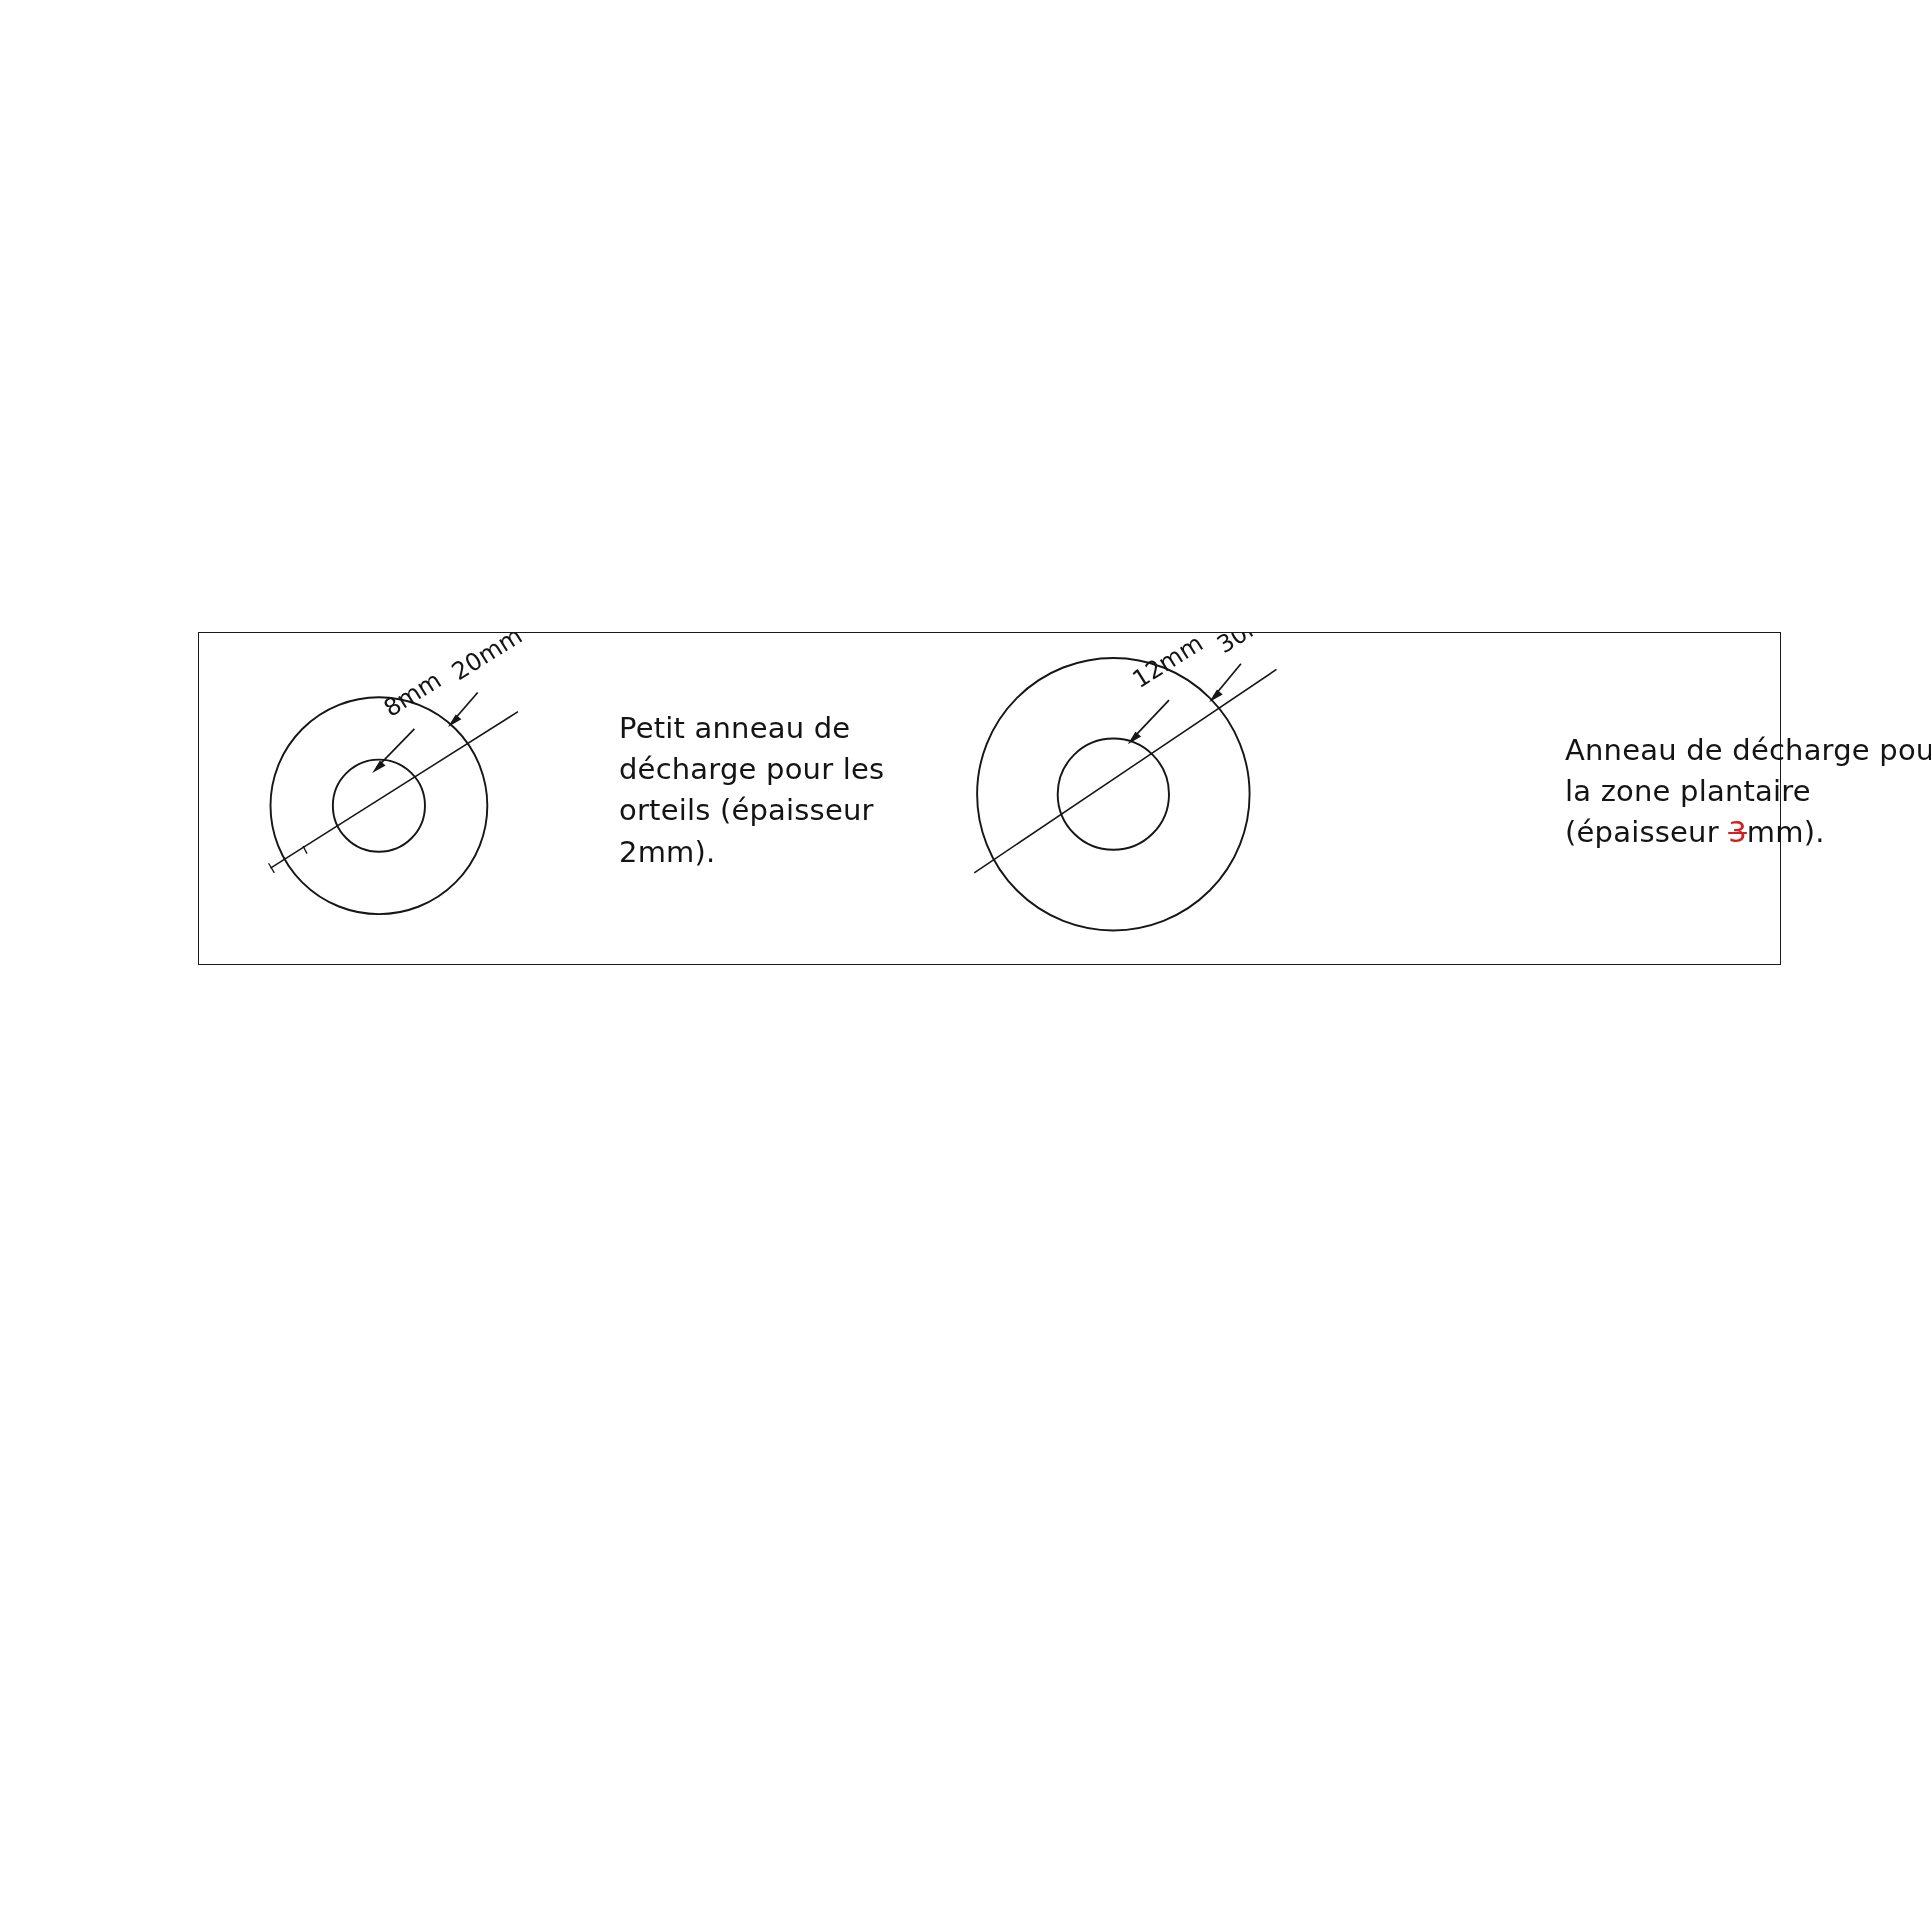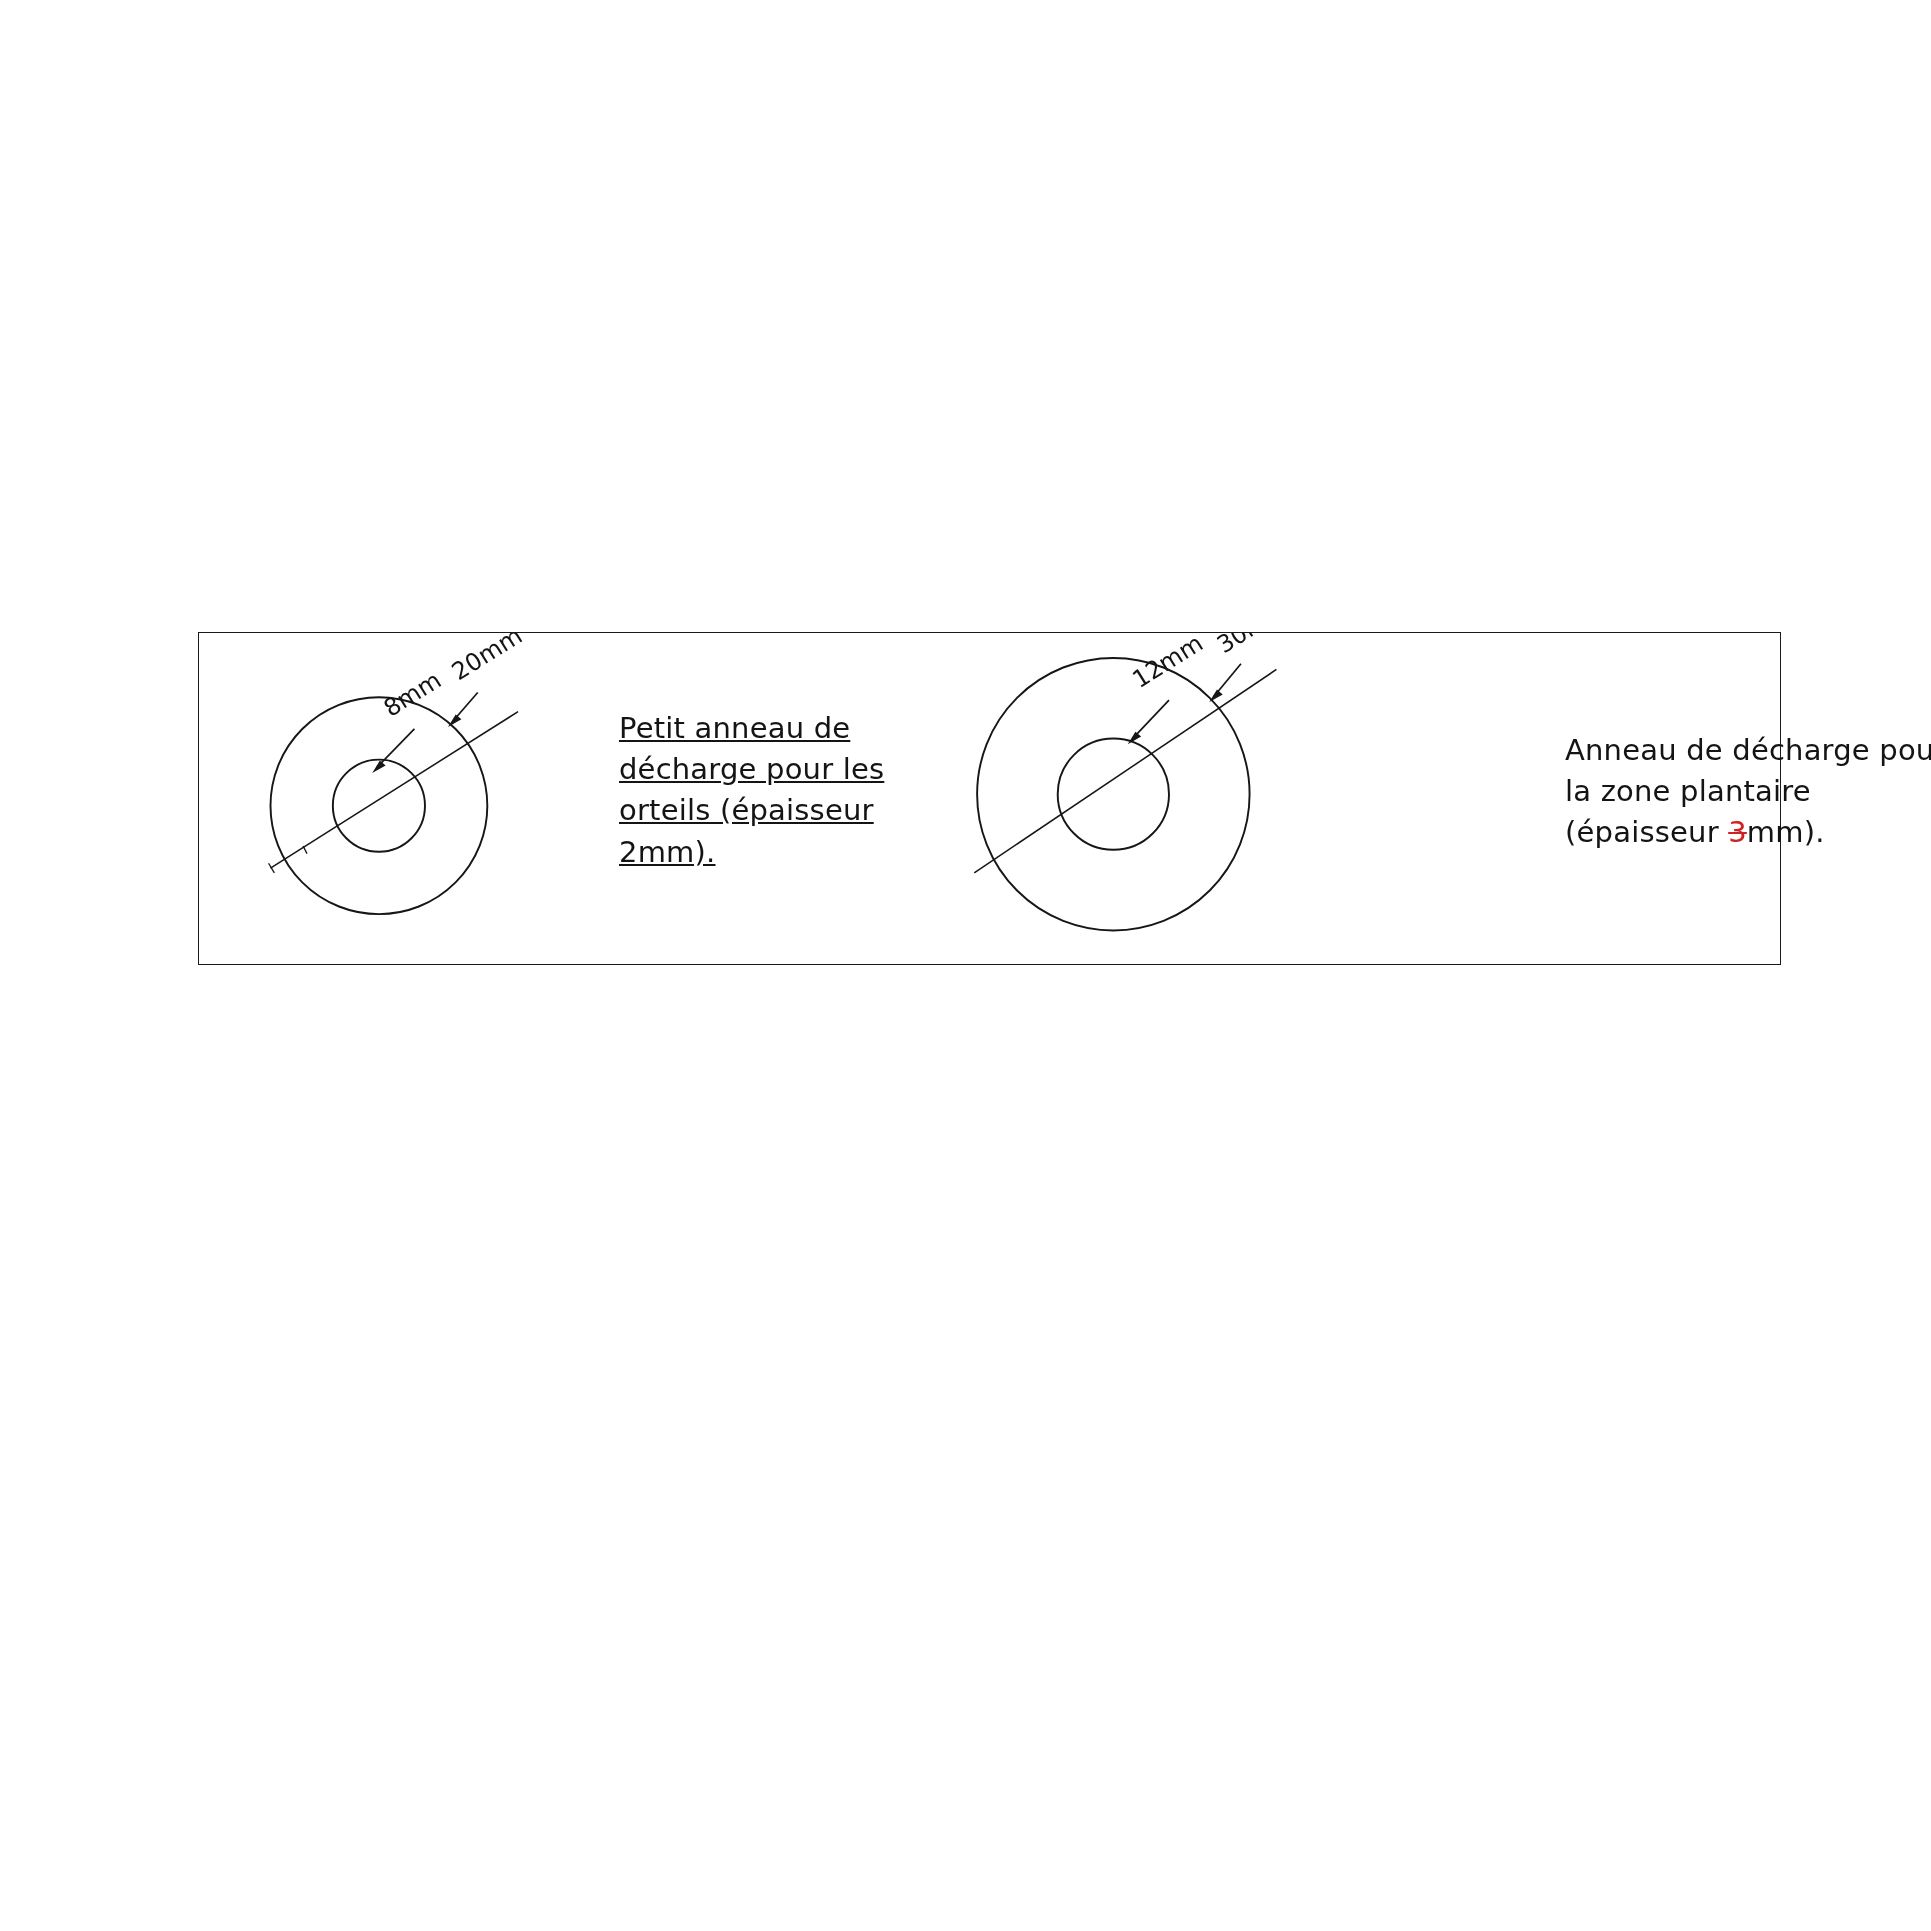--- a/index.html
+++ b/index.html
@@ -58,21 +58,20 @@
     line-height: 1.42;
     color: #141414;
     letter-spacing: 0.2px;
     white-space: pre-line;
   }
 
   #caption-small {
     left: 420px;
     top: 75px;
     width: 290px;
-    text-decoration: underline;
   }
 
   #caption-large {
     left: 632px;
     top: 97px;
     width: 386px;
   }
 
   .strike-red {
     color: #d0201f;

